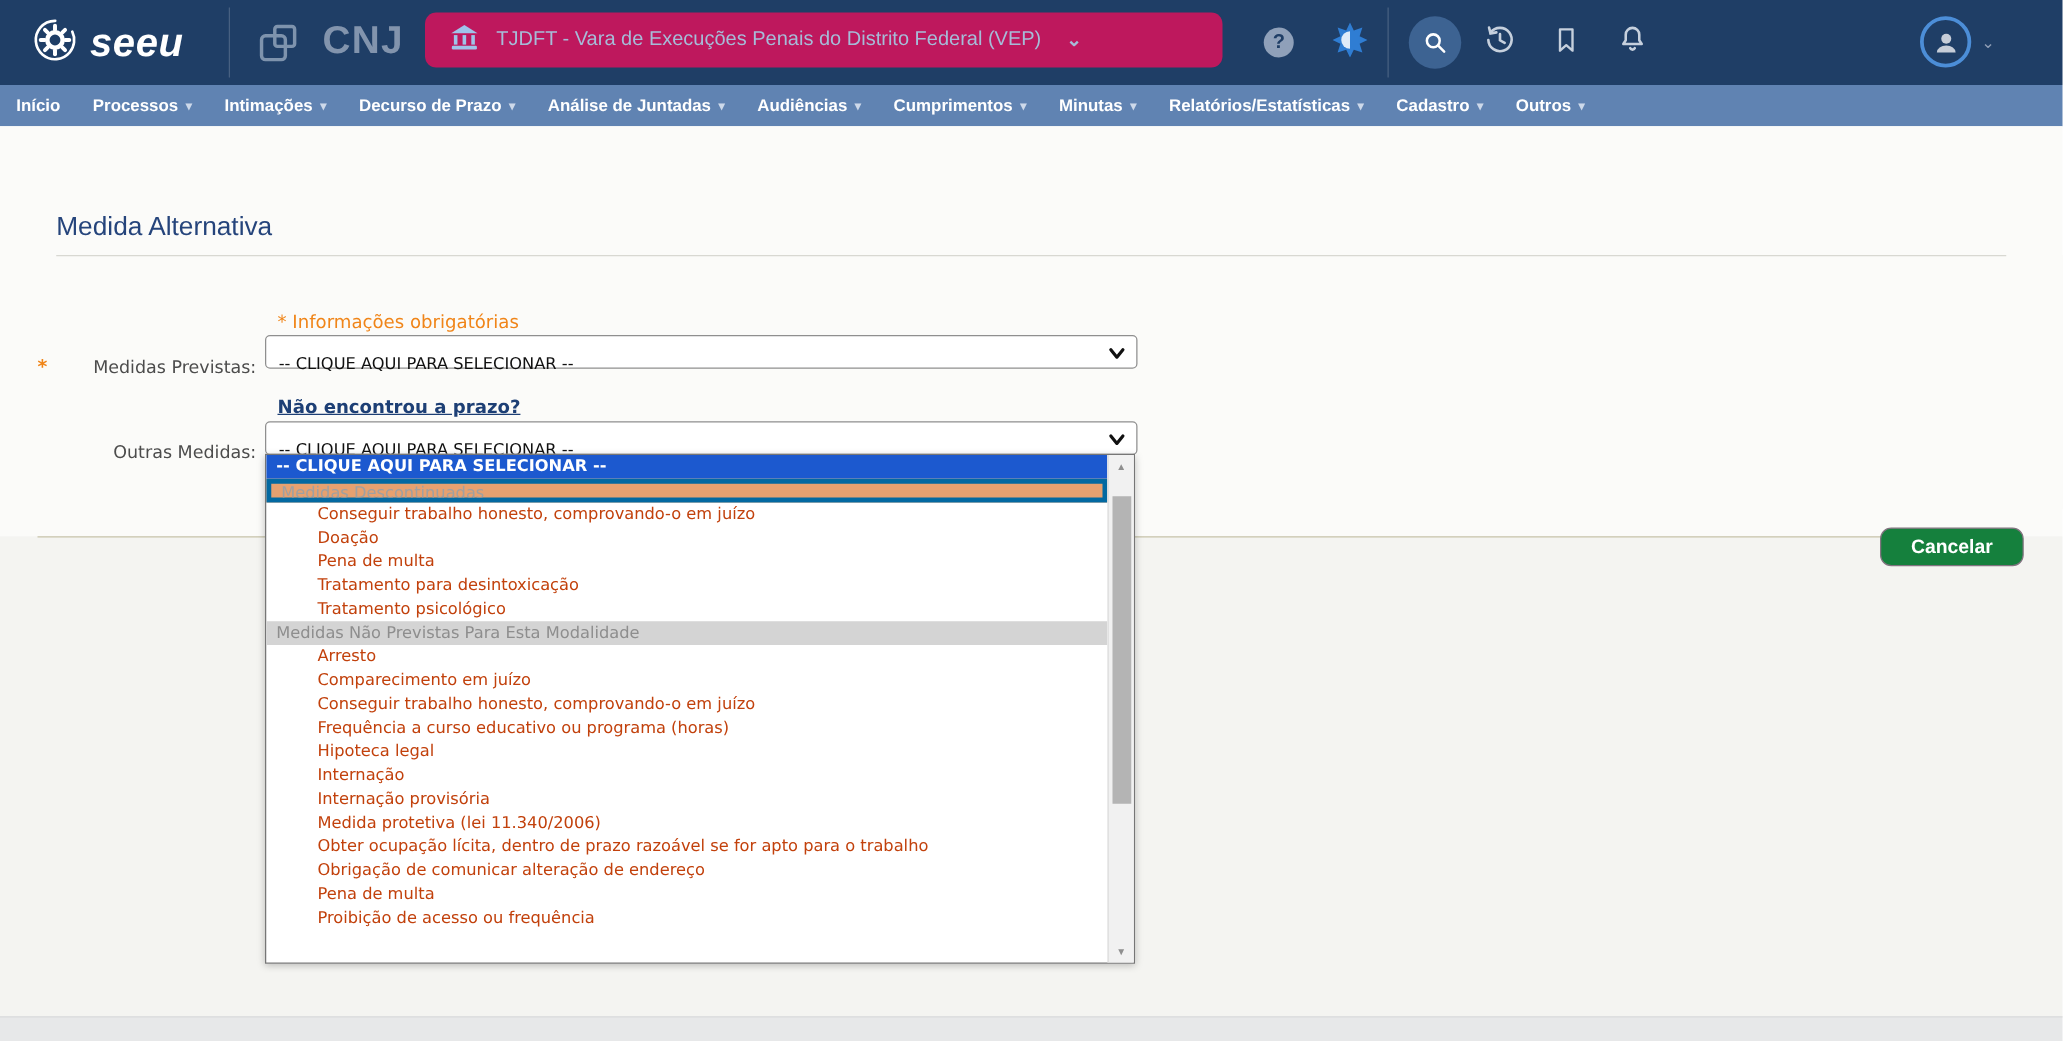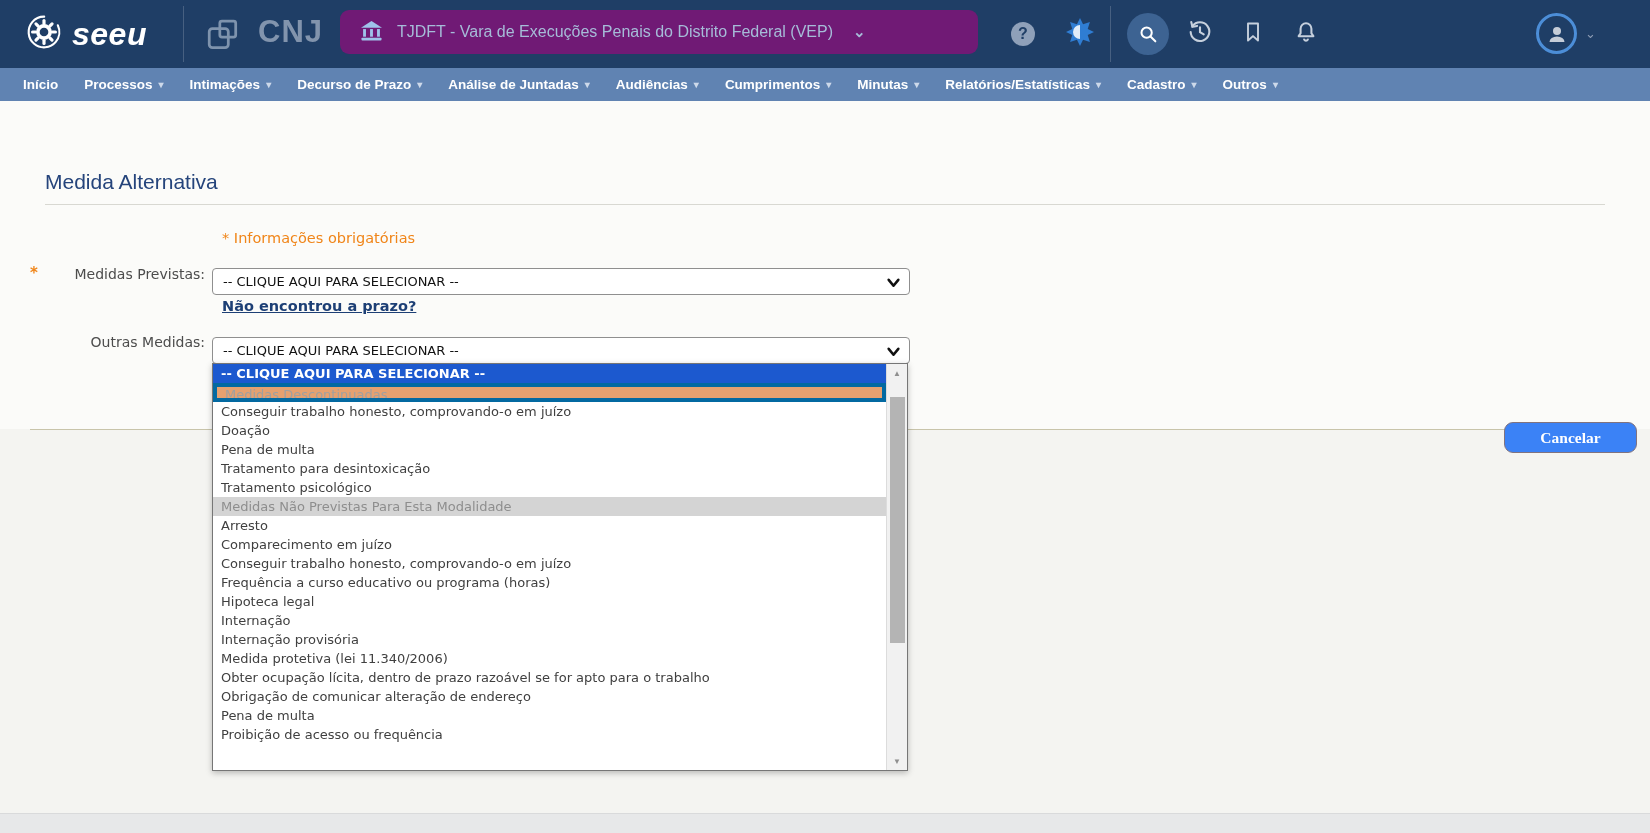--- a/index.html
+++ b/index.html
@@ -6,52 +6,52 @@
   html,body { width:1650px; height:833px; overflow:hidden; background:#ffffff;
               font-family:"Liberation Sans", sans-serif; }
 
   
   .topbar { position:absolute; left:0; top:0; width:1650px; height:68px; background:#1f3e66; }
   .brand { position:absolute; left:26px; top:14px; display:flex; align-items:center; gap:10px;font-style:italic; }
   .brand-text { color:#ffffff; font-size:32px; font-weight:bold; letter-spacing:0.5px; }
   .vdiv { position:absolute; top:6px; width:1px; height:56px; background:rgba(255,255,255,0.18); }
   .pje-logo { position:absolute; left:205px; top:17px; }
   .cnj-text { position:absolute; left:258px; top:14px; color:#8294ad; font-size:31px; font-weight:bold; letter-spacing:1px; }
-  .court-pill { position:absolute; left:340px; top:10px; width:638px; height:44px; background:#701a75;
+  .court-pill { position:absolute; left:340px; top:10px; width:638px; height:44px; background:#be185d;
                 border-radius:9px; display:flex; align-items:center; padding:0 20px; gap:14px; cursor:pointer; }
   .court-label { color:#a6bcd8; font-size:16px; white-space:nowrap; }
   .court-chevron { color:#a6bcd8; font-size:15px; font-weight:bold; margin-left:6px; }
   .hicon { position:absolute; top:0; height:68px; display:flex; align-items:center; justify-content:center; cursor:pointer; }
   .help-circle { width:24px; height:24px; border-radius:50%; background:#8fa0b9; color:#1f3e66;
                  font-weight:bold; font-size:16px; display:flex; align-items:center; justify-content:center; }
   .search-circle { width:42px; height:42px; border-radius:50%; background:#3d6392;
                    display:flex; align-items:center; justify-content:center; }
   .avatar-wrap { position:absolute; left:1536px; top:13px; display:flex; align-items:center; gap:8px; cursor:pointer; }
   .avatar-ring { width:41px; height:41px; border-radius:50%; border:3px solid #4c8ed8; background:#1f3e66;
                  display:flex; align-items:center; justify-content:center; }
   .avatar-caret { color:#8d9cb4; font-size:13px; }
 
   
   .navbar { position:absolute; left:0; top:68px; width:1650px; height:33px; background:#6083b2;
-            display:flex; align-items:center; padding-left:10px; }
+            display:flex; align-items:center; }
   .nav-item { display:flex; align-items:center; gap:6px; padding:0 13px; height:33px; cursor:pointer;
               color:#ffffff; font-size:13.5px; font-weight:bold; white-space:nowrap; }
   .nav-caret { font-size:10px; color:#cdd9ea; }
 
   
   .content-top { position:absolute; left:0; top:101px; width:1650px; height:328px; background:#fbfbf9; }
   .content-bottom { position:absolute; left:0; top:429px; width:1650px; height:384px; background:#f4f4f1; }
   .footer-strip { position:absolute; left:0; top:813px; width:1650px; height:20px; background:#e7e8e9;
                   border-top:1px solid #d9dadb; }
 
   .page-title { position:absolute; left:45px; top:170px; color:#25447b; font-size:21px; font-weight:normal;
                 font-family:"Liberation Sans", sans-serif; }
   .title-divider { position:absolute; left:45px; top:204px; width:1560px; height:1px; background:#d8d8d2; }
 
-  .form-font { font-family:"DejaVu Sans", sans-serif; }
+  .form-font { font-family:"DejaVu Sans", sans-serif;margin-top:20px; }
   .required-note { position:absolute; left:222px; top:230px; color:#f08519; font-size:14.5px; }
   .req-star { position:absolute; left:30px; top:264px; color:#f08519; font-size:15px; font-weight:bold; }
   .field-label { position:absolute; left:0; width:205px; text-align:right; color:#4c4c4c; font-size:14px; }
   .label-previstas { top:266px; }
   .label-outras { top:334px; }
 
   .fake-select { position:absolute; left:212px; width:698px; height:27px; background:#ffffff;
                  border:1px solid #8f8f8f; border-radius:4px; display:flex; align-items:center;
                  padding:0 30px 0 10px; cursor:pointer; }
   .select-previstas { top:268px; }
@@ -64,35 +64,35 @@
 
   
   .dropdown-panel { position:absolute; left:212px; top:363px; width:696px; height:408px; background:#ffffff;
                     border:1px solid #767676; z-index:20; box-shadow:0 2px 6px rgba(0,0,0,0.25); }
   .dd-list { position:absolute; left:0; top:0; right:21px; bottom:0; overflow:hidden; }
   .dd-row { height:19px; line-height:19px; font-family:"DejaVu Sans", sans-serif; font-size:13px;
             white-space:nowrap; overflow:hidden; cursor:default; }
   .opt-selected { background:#1c59cf; color:#ffffff; font-weight:bold; padding-left:8px; }
   .opt-group { background:#d4d4d4; color:#8e8e8e; padding-left:8px; }
   .opt-group.hovered { background:#e6a170; color:#a0a0a0; border:4px solid #0369a1; line-height:15px; }
-  .opt { color:#404040; padding-left:8px; }
+  .opt { color:#c2410c; padding-left:41px; }
 
   .dd-scrollbar { position:absolute; right:0; top:0; width:21px; height:100%; background:#f1f1f1;
                   border-left:1px solid #dcdcdc; }
   .dd-scroll-arrow { position:absolute; left:0; width:20px; height:16px; display:flex; align-items:center;
                      justify-content:center; font-size:8px; color:#8f8f8f; cursor:pointer; }
   .dd-arrow-up { top:1px; }
   .dd-arrow-down { bottom:1px; }
   .dd-thumb { position:absolute; left:3px; top:33px; width:15px; height:246px; background:#b4b4b4; cursor:pointer; }
 
   .form-divider { position:absolute; left:30px; top:429px; width:1580px; height:1px; background:#c8c4aa; z-index:5; }
-  .cancel-btn { position:absolute; left:1504px; top:422px; width:133px; height:31px; background:#3b82f6;
+  .cancel-btn { position:absolute; left:1504px; top:422px; width:115px; height:31px; background:#15803d;
                 border:1px solid #80737f; border-radius:9px; color:#ffffff; font-size:15.5px; font-weight:bold;
                 display:flex; align-items:center; justify-content:center; cursor:pointer; z-index:6;
-                font-family:Liberation Serif, serif; }
+                font-family:Liberation Sans, sans-serif; }
 </style>
 </head>
 <body>
 
 <div class="topbar">
   <div class="brand">
     <span>
       <svg width="36" height="36" viewBox="0 0 34 34">
         <circle cx="17" cy="17" r="14.5" fill="none" stroke="#ffffff" stroke-width="2" stroke-dasharray="58 16" stroke-linecap="round" transform="rotate(40 17 17)"></circle>
         <circle cx="17" cy="17" r="5.8" fill="none" stroke="#ffffff" stroke-width="3.4"></circle>

